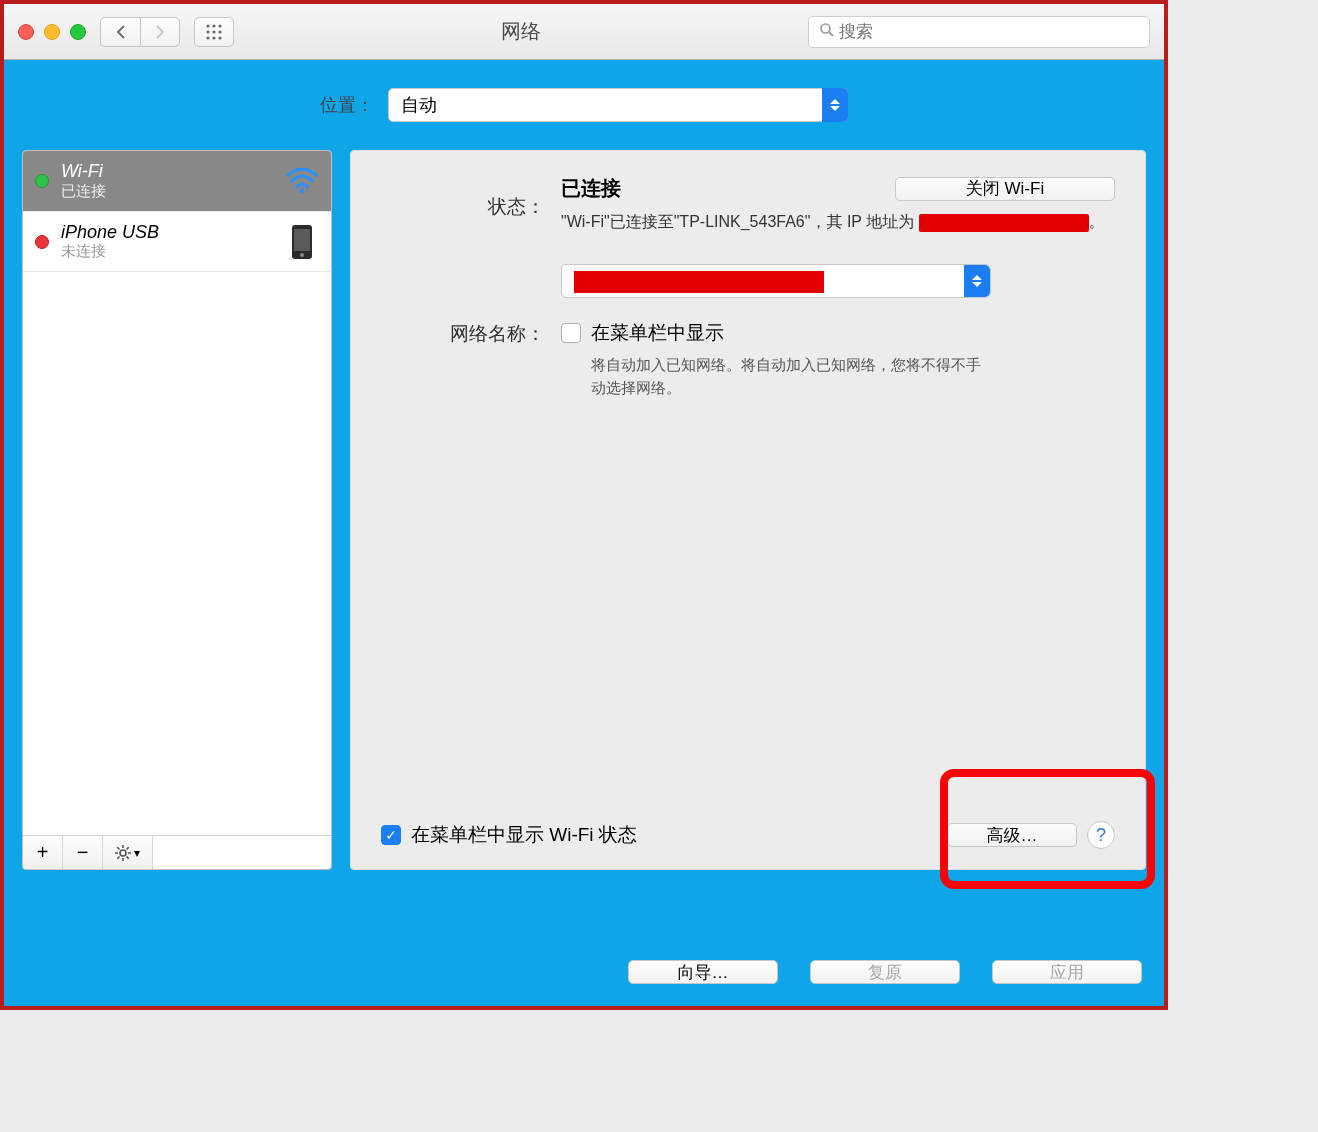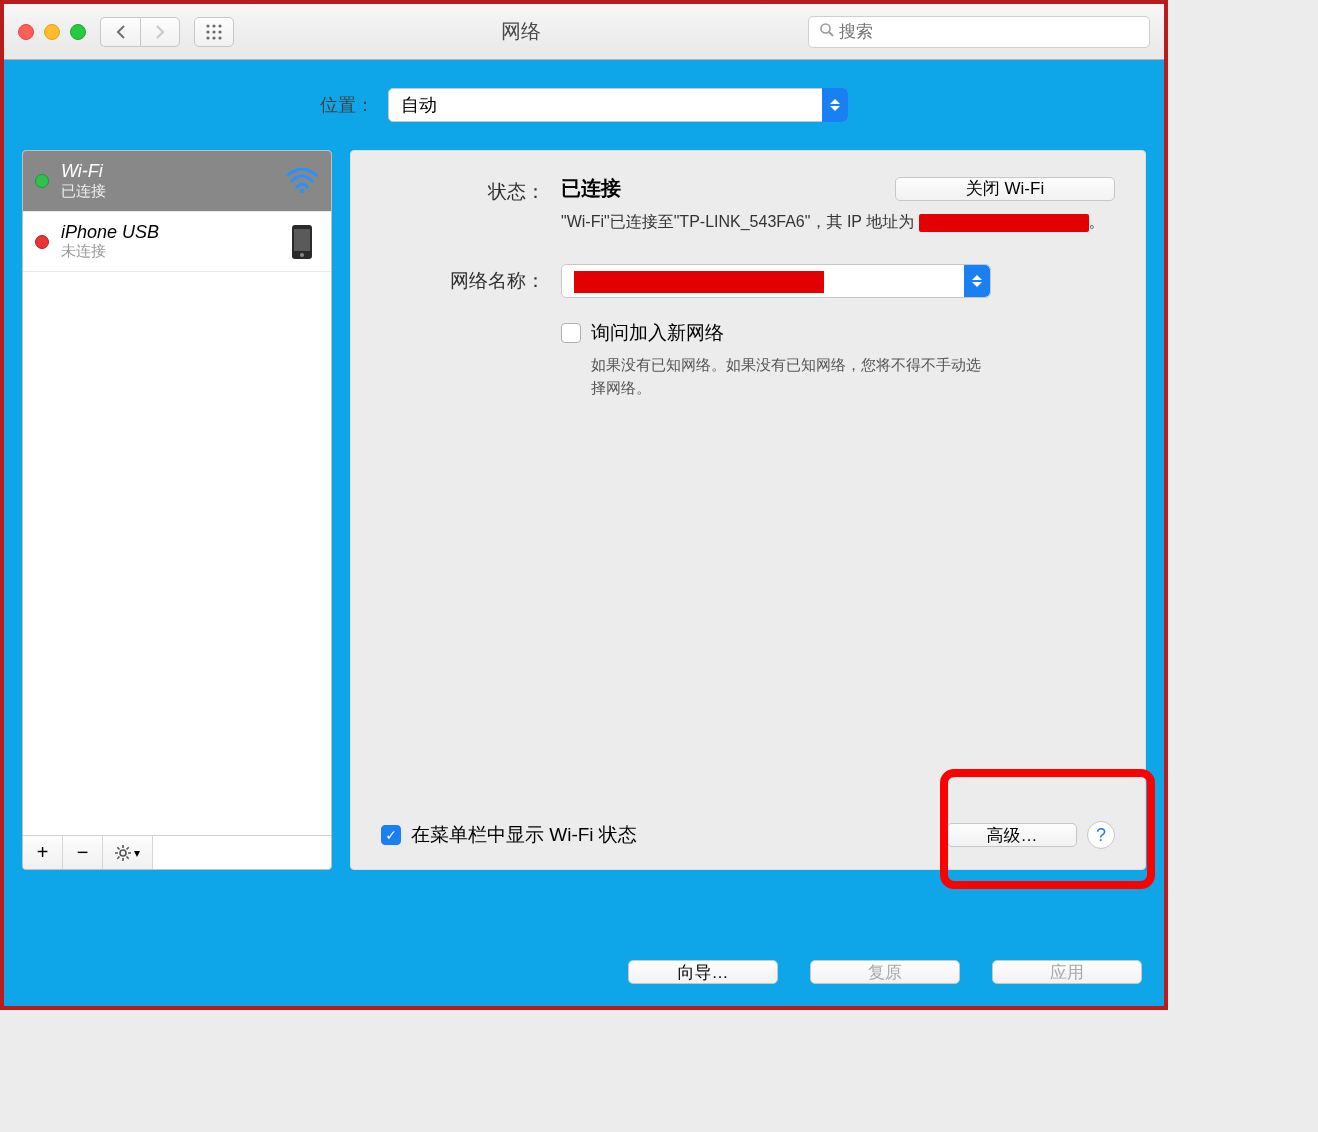--- a/index.html
+++ b/index.html
@@ -54,21 +54,21 @@
     .svc-item:not(.active) .svc-status { color: #888; }
     .svc-icon { width: 34px; height: 34px; display: flex; align-items: center; justify-content: center; }
     .sidebar-actions { height: 34px; border-top: 1px solid #cfcfcf; display: flex; }
     .sb-btn { width: 40px; border-right: 1px solid #d6d6d6; background: linear-gradient(#fdfdfd, #f0f0f0);
       display: flex; align-items: center; justify-content: center; font-size: 20px; }
     .sb-btn.gear { width: 50px; }
     .sb-caret-down { margin-left: 3px; font-size: 12px; }
 
     
     .detail { flex: 1; background: #ececec; border: 1px solid #dcdcdc; border-radius: 4px; padding: 24px 30px 24px 30px; position: relative; min-height: 720px; }
-    .row { display: flex; align-items: flex-start; margin-bottom: 14px; }
+    .row { display: flex; align-items: center; margin-bottom: 14px; }
     .row-label { width: 180px; text-align: right; font-size: 19px; color: #303030; padding-top: 4px; padding-right: 16px; }
     .row-body { flex: 1; }
     .status-line { display: flex; align-items: center; gap: 20px; }
     .status-val { font-size: 20px; font-weight: 600; }
     .btn { background: linear-gradient(#fdfdfd, #f2f2f2); border: 1px solid #c7c7c7; border-radius: 5px;
       height: 24px; padding: 0 20px; font-size: 17px; display: inline-flex; align-items: center; justify-content: center; }
     .btn-wifi-toggle { width: 220px; }
     .sub-text { font-size: 16px; color: #333; margin-top: 8px; line-height: 1.5; }
     .redact { display: inline-block; background: #e30000; height: 18px; vertical-align: middle; border-radius: 2px; }
 
@@ -229,23 +229,23 @@
       <div class="row" style="margin-top:30px">
         <div class="row-label">网络名称：</div>
         <div class="row-body">
           <div class="net-select">
             <div class="redact-bar"></div>
             <div class="select-caret"></div>
           </div>
           <div style="margin-top:22px">
             <div class="chk-row">
               <span class="chk"></span>
-              <span class="chk-label">询问加入新网络</span>
+              <span class="chk-label">在菜单栏中显示</span>
             </div>
-            <div class="hint">如果没有已知网络。如果没有已知网络，您将不得不手动选择网络。</div>
+            <div class="hint">将自动加入已知网络。将自动加入已知网络，您将不得不手动选择网络。</div>
           </div>
         </div>
       </div>
 
       <div class="detail-bottom">
         <div class="chk-row">
           <span class="chk checked">✓</span>
           <span class="chk-label">在菜单栏中显示 Wi-Fi 状态</span>
         </div>
         <div class="spacer"></div>

